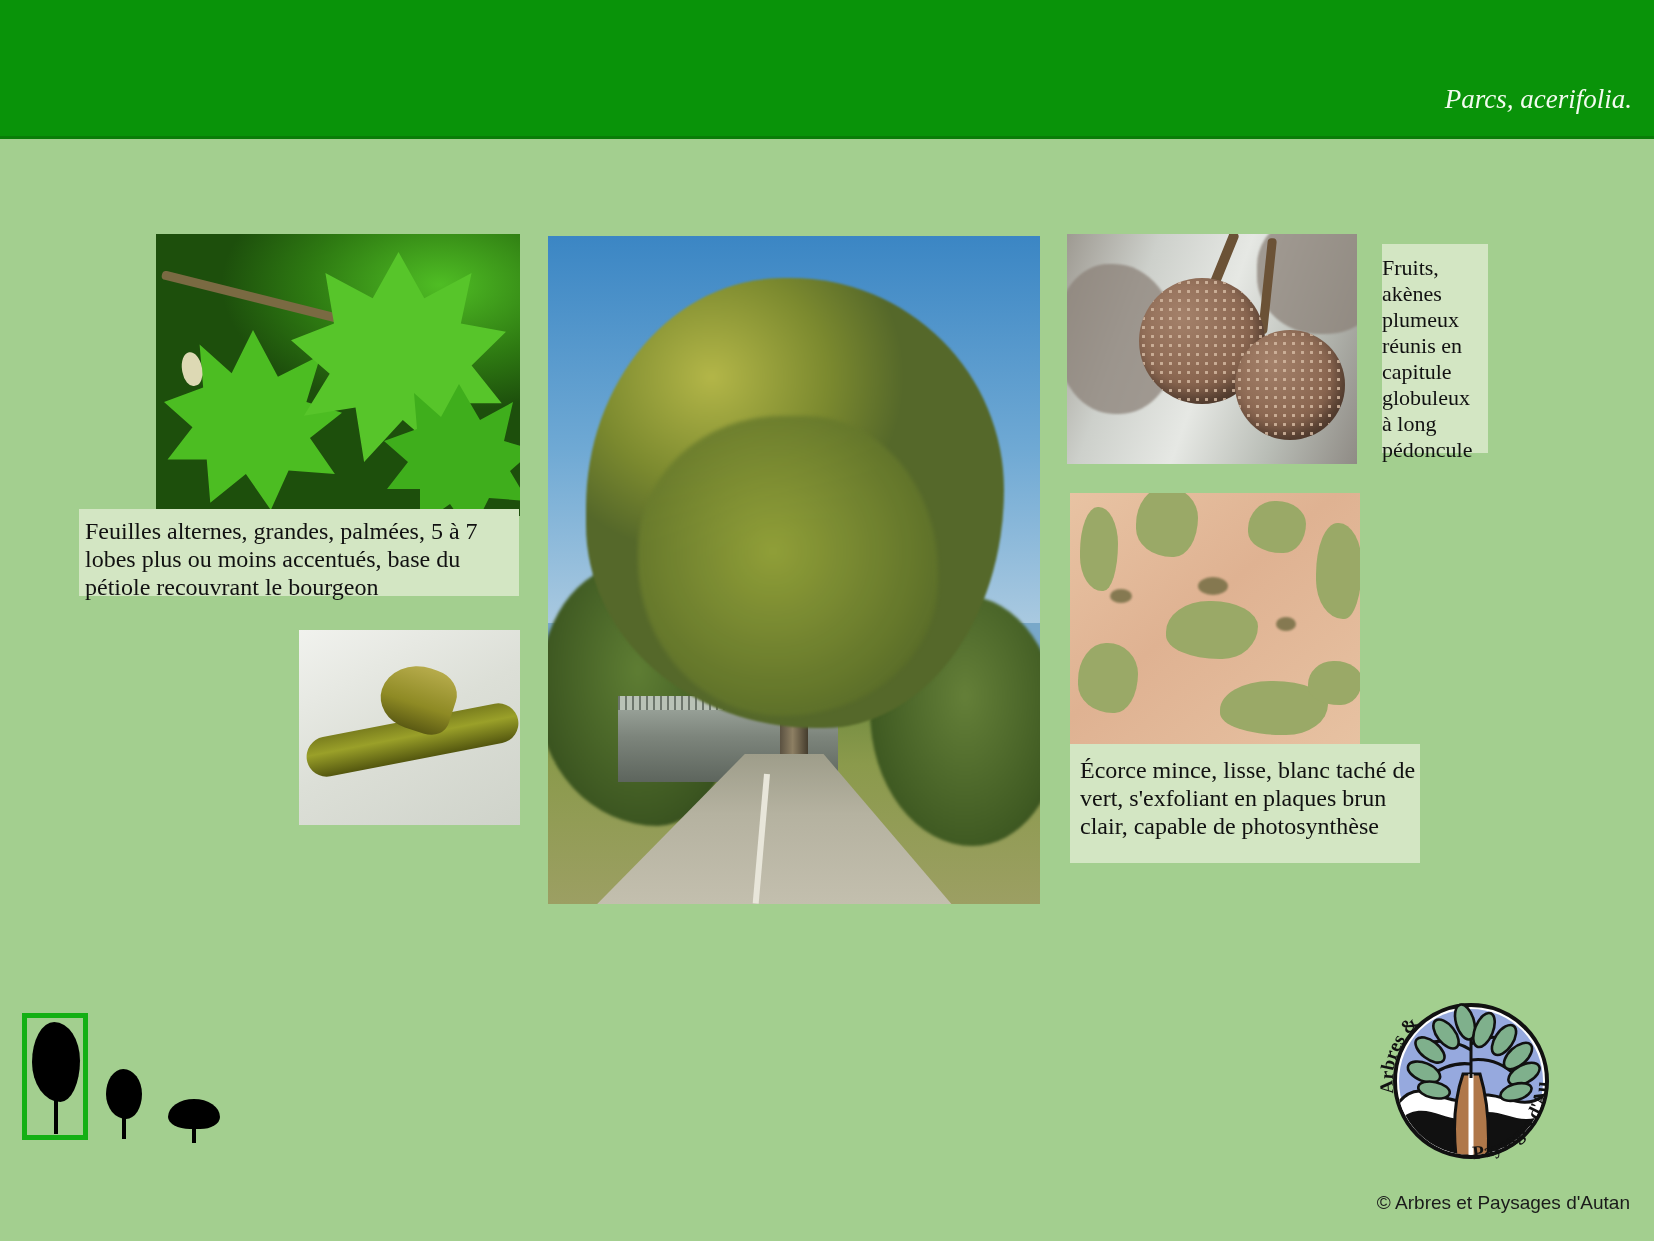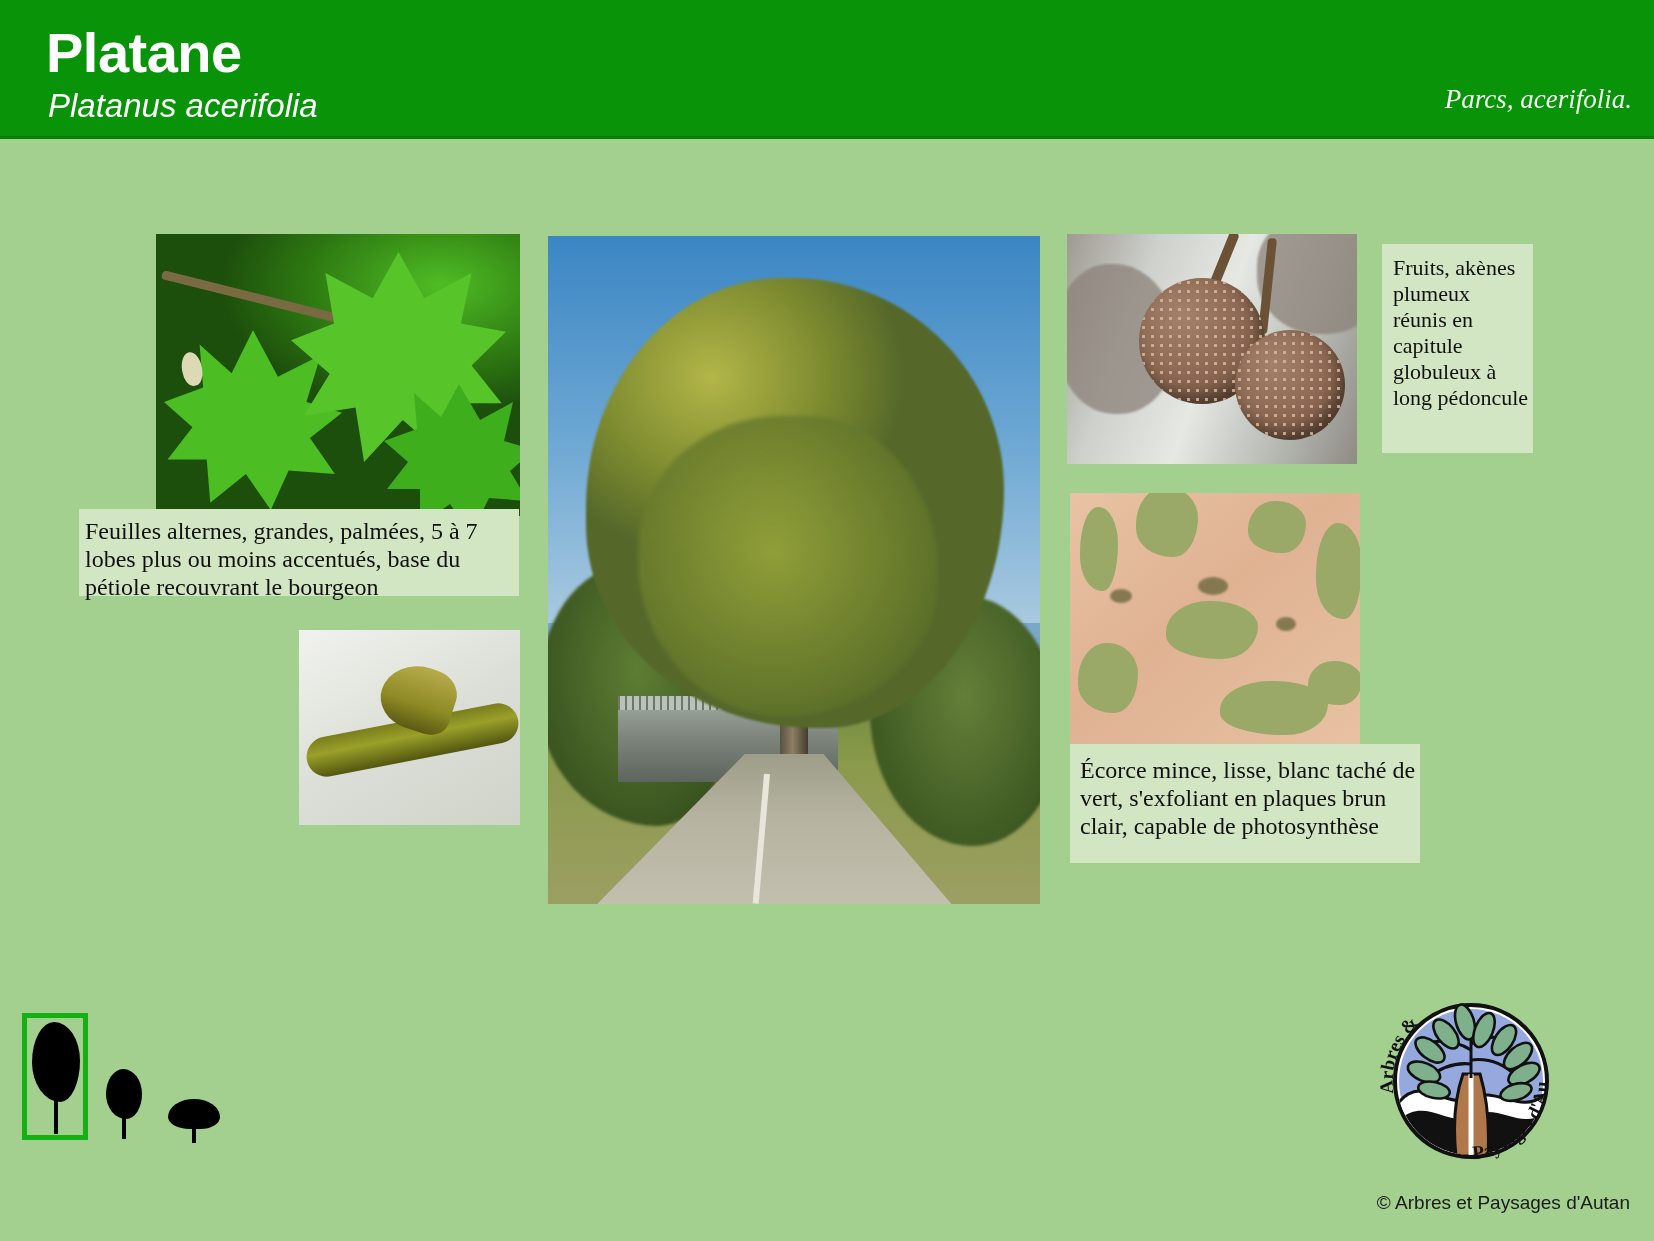--- a/index.html
+++ b/index.html
@@ -231,23 +231,23 @@
     font-family: "Liberation Serif", serif;
     color: #111;
   }
   #caption-leaf {
     left: 79px; top: 509px; width: 440px; height: 87px;
     text-align: left;
     font-size: 24px; line-height: 28px;
     padding: 8px 6px 0 6px;
   }
   #caption-fruits {
-    left: 1382px; top: 244px; width: 151px; height: 209px;
+    left: 1382px; top: 244px; width: 106px; height: 209px;
     font-size: 22px; line-height: 26px;
-    padding: 11px 4px 0 11px;
+    padding: 11px 4px 0 0;
   }
   #caption-bark {
     left: 1070px; top: 744px; width: 350px; height: 119px;
     font-size: 24px; line-height: 28px;
     padding: 12px 0 12px 10px;
   }
 
   
   #size-indicator { position: absolute; left: 22px; top: 1013px; width: 220px; height: 132px; }
   .size-box {
@@ -287,22 +287,20 @@
   #copyright {
     position: absolute; right: 24px; top: 1192px;
     font-family: "Liberation Sans", sans-serif;
     font-size: 19px; color: #1a1a1a;
   }
 </style>
 </head>
 <body>
 
 <div class="header">
-  <div class="header-title">Platane</div>
-  <div class="header-subtitle">Platanus acerifolia</div>
   <div class="header-tagline">Parcs, acerifolia.</div>
 </div>
 
 <div class="photo" id="photo-leaf">
   <div class="leaf-bg"></div>
   <div class="twig"></div>
   <div class="leaf-shape leaf-b"></div>
   <div class="leaf-shape leaf-a"></div>
   <div class="leaf-shape leaf-c"></div>
   <div class="bud"></div>

